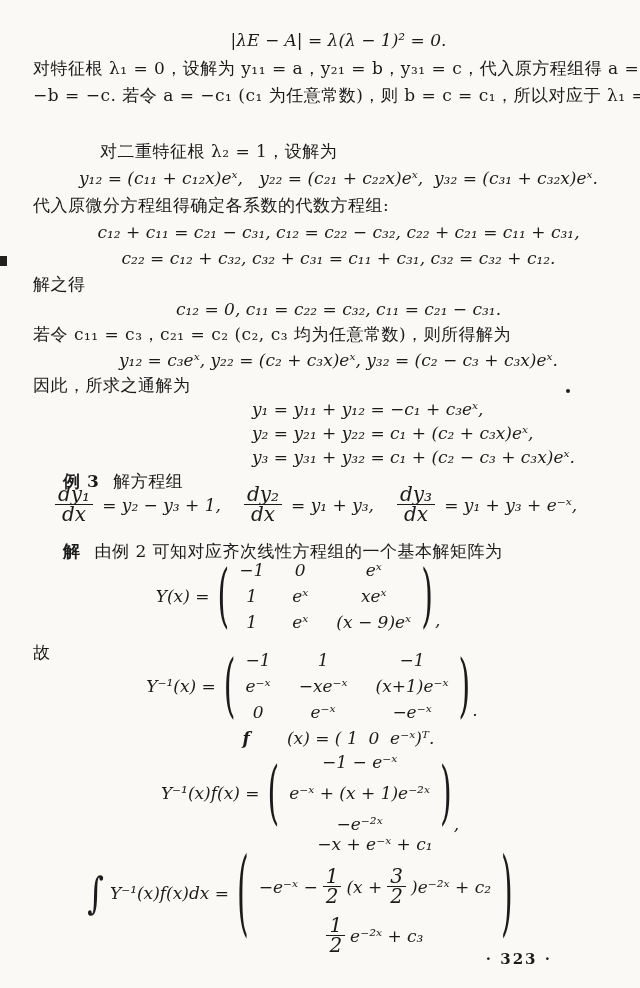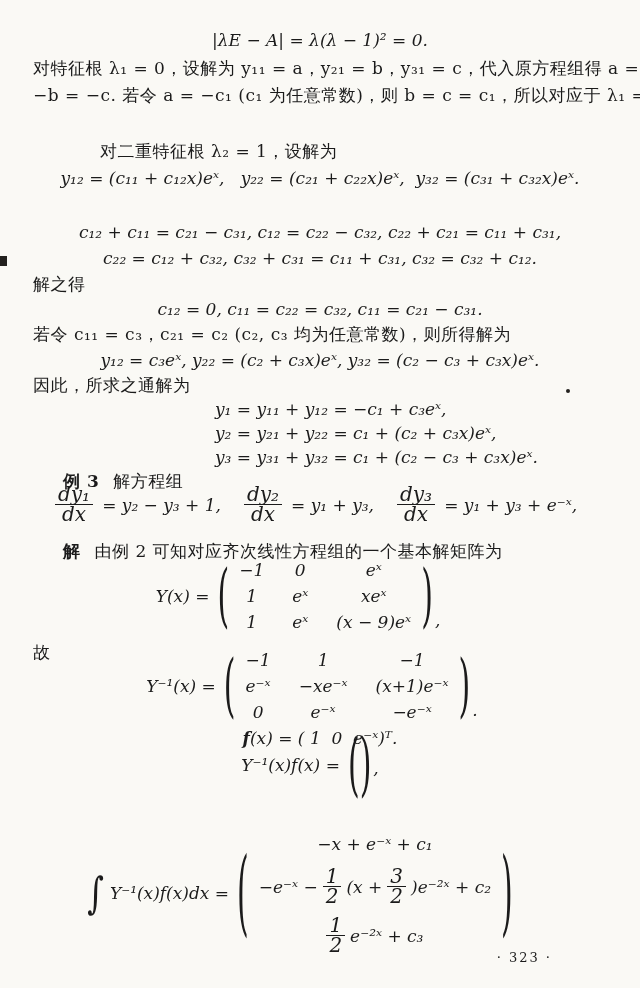--- a/index.html
+++ b/index.html
@@ -9,21 +9,21 @@
     margin:0 auto;
     background:#faf9f5;
     color:#1b1b1b;
     font-family:"DejaVu Serif","DejaVu Sans",serif;
     font-size:17px;
     overflow:hidden;
     box-shadow:0 0 4px rgba(0,0,0,.25);
   }
   .ln { position:absolute; left:33px; right:28px; line-height:24px; white-space:nowrap; }
   .center { left:0; right:0; text-align:center; }
-  .m { font-style:italic; }
+  .m { font-style:italic;padding-left:37px; }
   .cjk { font-style:normal; letter-spacing:.5px; }
   .bold { font-weight:700; }
   .indent { left:76px;margin-left:24px; }
   .gap-l { margin-left:14px; }
 
   
   .frac { display:inline-flex; flex-direction:column; align-items:center;
           vertical-align:middle; font-style:italic; font-size:20px; line-height:17px; }
   .fn { border-bottom:1.5px solid #1b1b1b; padding:0 3px 1px; }
   .fd { padding-top:1px; }
@@ -39,36 +39,37 @@
   .mcol { display:inline-flex; flex-direction:column; align-items:center;
           row-gap:7px; padding:0 10px; font-size:17px; }
   .irow { display:inline-flex; align-items:center; gap:5px; justify-content:center; }
   .after { align-self:flex-end; margin-left:2px; }
   .int-sign { font-size:32px; display:inline-block; transform:scaleY(1.35);
               font-style:normal; margin-right:6px; }
 
   .ode { display:flex; align-items:center; gap:9px; font-style:italic; }
   .ode .grp { margin-left:14px;align-items:center; }
 
-  .pageno { position:absolute; right:88px; top:950px; font-weight:400;
-            font-size:13px; letter-spacing:2px; }
+  .pageno { position:absolute; right:88px; top:950px; font-weight:700;
+            font-size:15px; letter-spacing:2px; }
   .speck { position:absolute; background:#23211e; }
 </style>
 </head>
 <body>
 
 <div class="page">
 
   <div class="ln center m" style="top:28px">|λE − A| = λ(λ − 1)² = 0.</div>
 
   <div class="ln cjk" style="top:56px">对特征根 λ₁ = 0，设解为 y₁₁ = a，y₂₁ = b，y₃₁ = c，代入原方程组得 a =</div>
   <div class="ln cjk" style="top:83px">−b = −c. 若令 a = −c₁ (c₁ 为任意常数)，则 b = c = c₁，所以对应于 λ₁ =</div>
 
   <div class="ln cjk indent" style="top:139px">对二重特征根 λ₂ = 1，设解为</div>
   <div class="ln center m" style="top:166px">y₁₂ = (c₁₁ + c₁₂x)eˣ,&nbsp;&nbsp; y₂₂ = (c₂₁ + c₂₂x)eˣ,&nbsp; y₃₂ = (c₃₁ + c₃₂x)eˣ.</div>
+  <div class="ln cjk" style="top:193px">代入原微分方程组得确定各系数的代数方程组:</div>
   <div class="ln center m" style="top:220px">c₁₂ + c₁₁ = c₂₁ − c₃₁, c₁₂ = c₂₂ − c₃₂, c₂₂ + c₂₁ = c₁₁ + c₃₁,</div>
   <div class="ln center m" style="top:246px">c₂₂ = c₁₂ + c₃₂, c₃₂ + c₃₁ = c₁₁ + c₃₁, c₃₂ = c₃₂ + c₁₂.</div>
 
   <div class="ln cjk" style="top:272px">解之得</div>
   <div class="ln center m" style="top:297px">c₁₂ = 0, c₁₁ = c₂₂ = c₃₂, c₁₁ = c₂₁ − c₃₁.</div>
   <div class="ln cjk" style="top:322px">若令 c₁₁ = c₃，c₂₁ = c₂ (c₂, c₃ 均为任意常数)，则所得解为</div>
   <div class="ln cjk" style="top:373px">因此，所求之通解为</div>
   <div class="ln center m" style="top:348px">y₁₂ = c₃eˣ, y₂₂ = (c₂ + c₃x)eˣ, y₃₂ = (c₂ − c₃ + c₃x)eˣ.</div>
 
   <div class="ln m" style="top:421px;left:215px">y₂ = y₂₁ + y₂₂ = c₁ + (c₂ + c₃x)eˣ,</div>
@@ -144,20 +145,25 @@
   </div>
 
   <div class="ln center" style="top:726px">
     <span class="m bold">f</span><span class="m">(x) = ( 1&nbsp;&nbsp;0&nbsp;&nbsp;e⁻ˣ)ᵀ.</span>
   </div>
 
   <div class="ln center" style="top:750px">
     <span class="mwrap" style="position:relative;left:-10px">
       <span class="mlhs">Y⁻¹(x)f(x) =</span>
       <span class="paren" style="transform:scaleY(2.3)">(</span>
+      <span class="mcol">
+        <span>−1 − e⁻ˣ</span>
+        <span>e⁻ˣ + (x + 1)e⁻²ˣ</span>
+        <span>−e⁻²ˣ</span>
+      </span>
       <span class="paren" style="transform:scaleY(2.3)">)</span>
       <span class="after">,</span>
     </span>
   </div>
 
   <div class="ln center" style="top:832px">
     <span class="mwrap" style="position:relative;left:-20px">
       <span class="int-sign">∫</span>
       <span class="mlhs">Y⁻¹(x)f(x)dx =</span>
       <span class="paren" style="transform:scaleY(3.1)">(</span>

